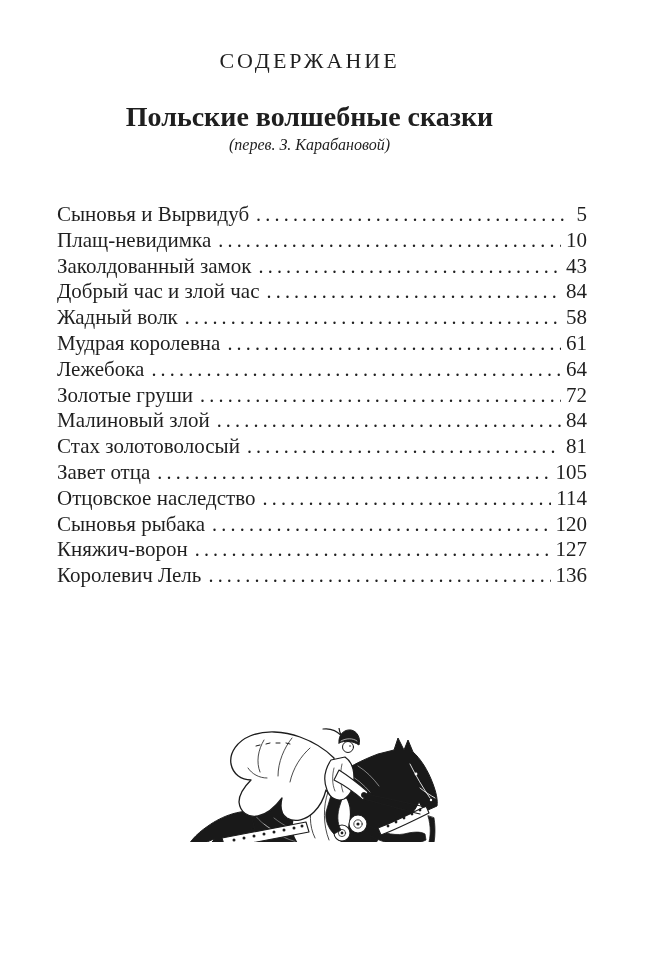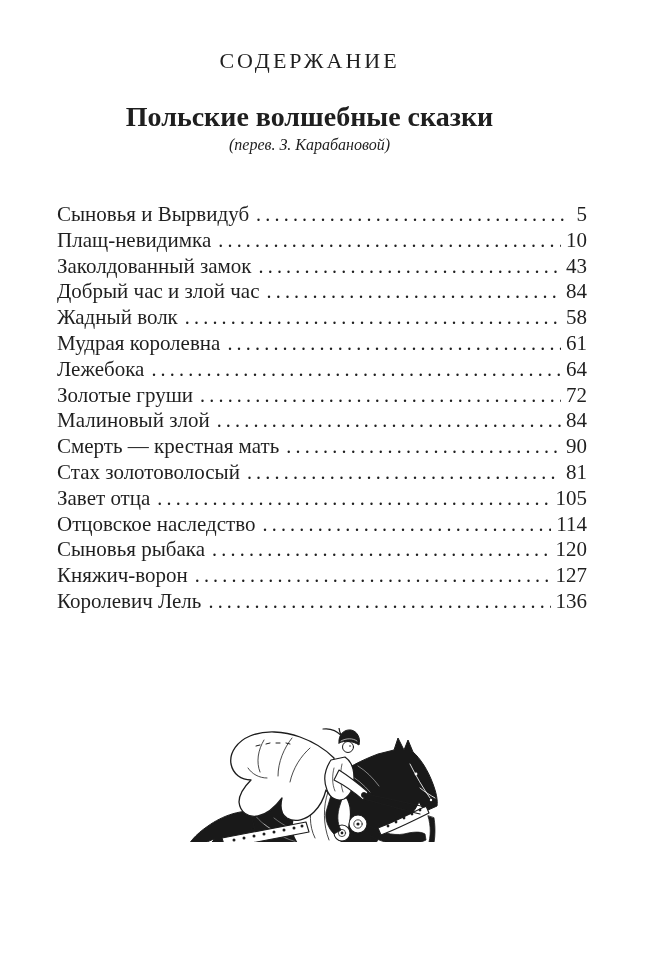--- a/index.html
+++ b/index.html
@@ -142,25 +142,20 @@
       <span class="toc-dots"></span>
       <span class="toc-page">72</span>
     </div>
 
     <div class="toc-row">
       <span class="toc-title">Малиновый злой</span>
       <span class="toc-dots"></span>
       <span class="toc-page">84</span>
     </div>
 
-    <div class="toc-row">
-      <span class="toc-title">Смерть — крестная мать</span>
-      <span class="toc-dots"></span>
-      <span class="toc-page">90</span>
-    </div>
 
     <div class="toc-row">
       <span class="toc-title">Стах золотоволосый</span>
       <span class="toc-dots"></span>
       <span class="toc-page">81</span>
     </div>
 
     <div class="toc-row">
       <span class="toc-title">Завет отца</span>
       <span class="toc-dots"></span>

